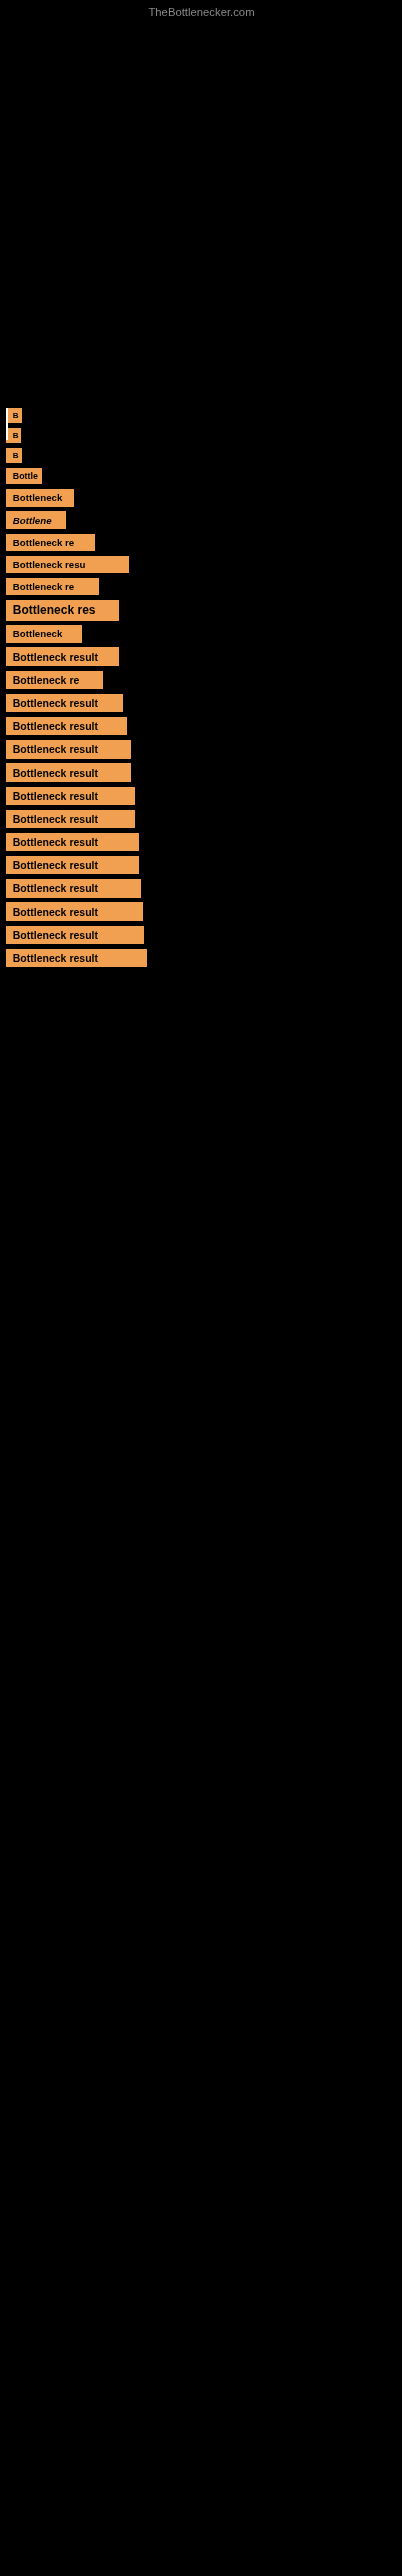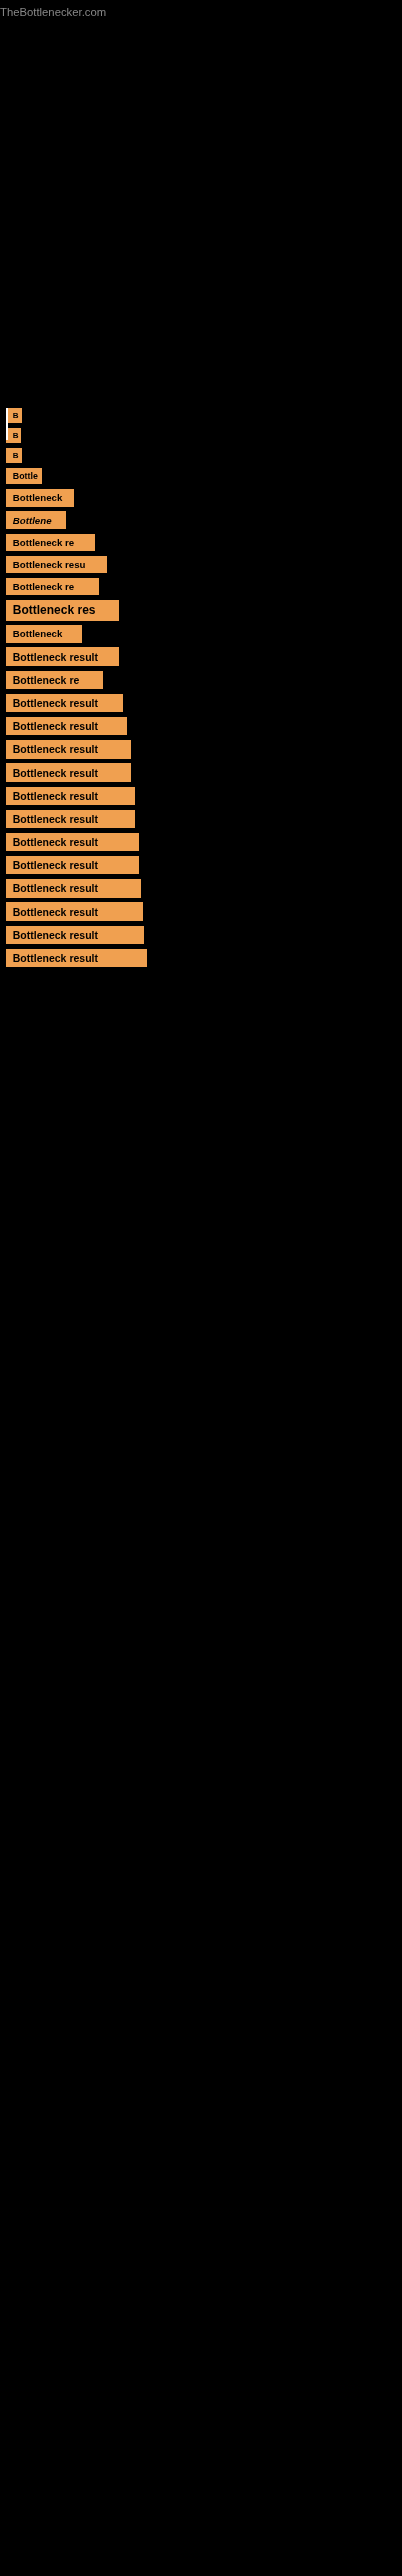--- a/index.html
+++ b/index.html
@@ -12,21 +12,21 @@
       background-color: #000000;
       width: 403px;
       min-height: 2576px;
       font-family: Arial, sans-serif;
       position: relative;
     }
 
     .site-title {
       color: #888888;
       font-size: 11.3px;
-      text-align: left;
+      text-align: center;
       padding-top: 6.4px;
       padding-bottom: 3.2px;
     }
 
     .content-area {
       position: relative;
       width: 100%;
     }
 
     .bottleneck-item {
@@ -46,21 +46,21 @@
     }
 
     
     .item-1 .bottleneck-label  { width: 16px;  font-size: 8px; }
     .item-2 .bottleneck-label  { width: 14.5px;  font-size: 8px; }
     .item-3 .bottleneck-label  { width: 16px;  font-size: 8px; }
     .item-4 .bottleneck-label  { width: 36px;  font-size: 8.9px; }
     .item-5 .bottleneck-label  { width: 68px;  font-size: 9.7px; }
     .item-6 .bottleneck-label  { width: 60px;  font-size: 9.7px; font-style: italic; }
     .item-7 .bottleneck-label  { width: 89px; font-size: 9.7px; }
-    .item-8 .bottleneck-label  { width: 101px; font-size: 9.7px; }
+    .item-8 .bottleneck-label  { width: 123px; font-size: 9.7px; }
     .item-9 .bottleneck-label  { width: 93px; font-size: 9.7px; }
     .item-10 .bottleneck-label { width: 113px; font-size: 12px; }
     .item-11 .bottleneck-label { width: 76px;  font-size: 9.7px; }
     .item-12 .bottleneck-label { width: 113px; font-size: 10.5px; }
     .item-13 .bottleneck-label { width: 97px; font-size: 10.5px; }
     .item-14 .bottleneck-label { width: 117px; font-size: 10.5px; }
     .item-15 .bottleneck-label { width: 121px; font-size: 10.5px; }
     .item-16 .bottleneck-label { width: 125px; font-size: 10.5px; }
     .item-17 .bottleneck-label { width: 125px; font-size: 10.5px; }
     .item-18 .bottleneck-label { width: 129px; font-size: 10.5px; }

